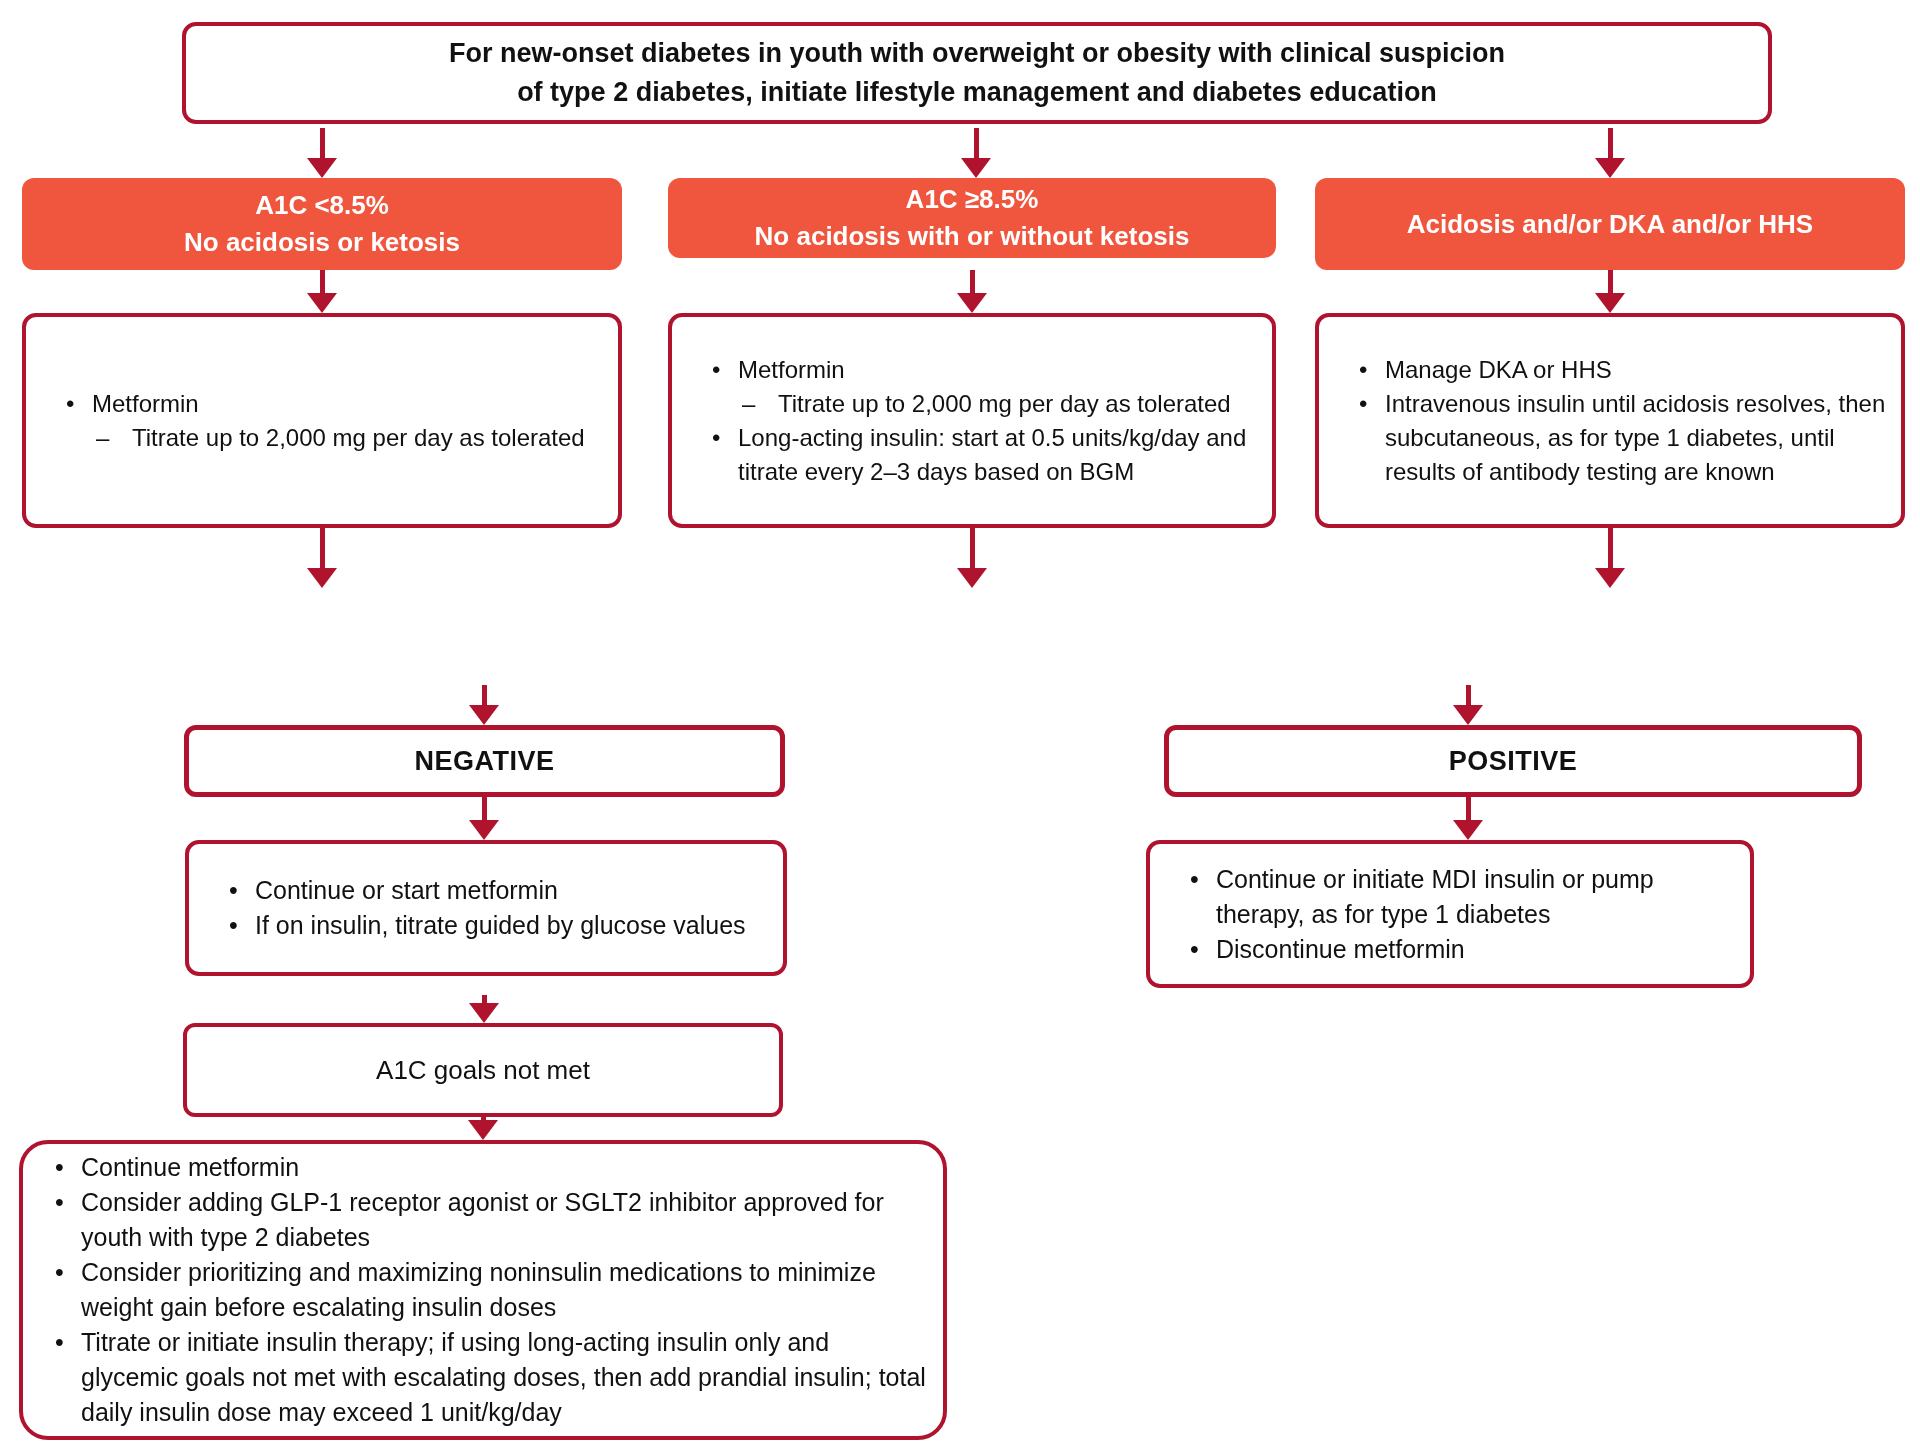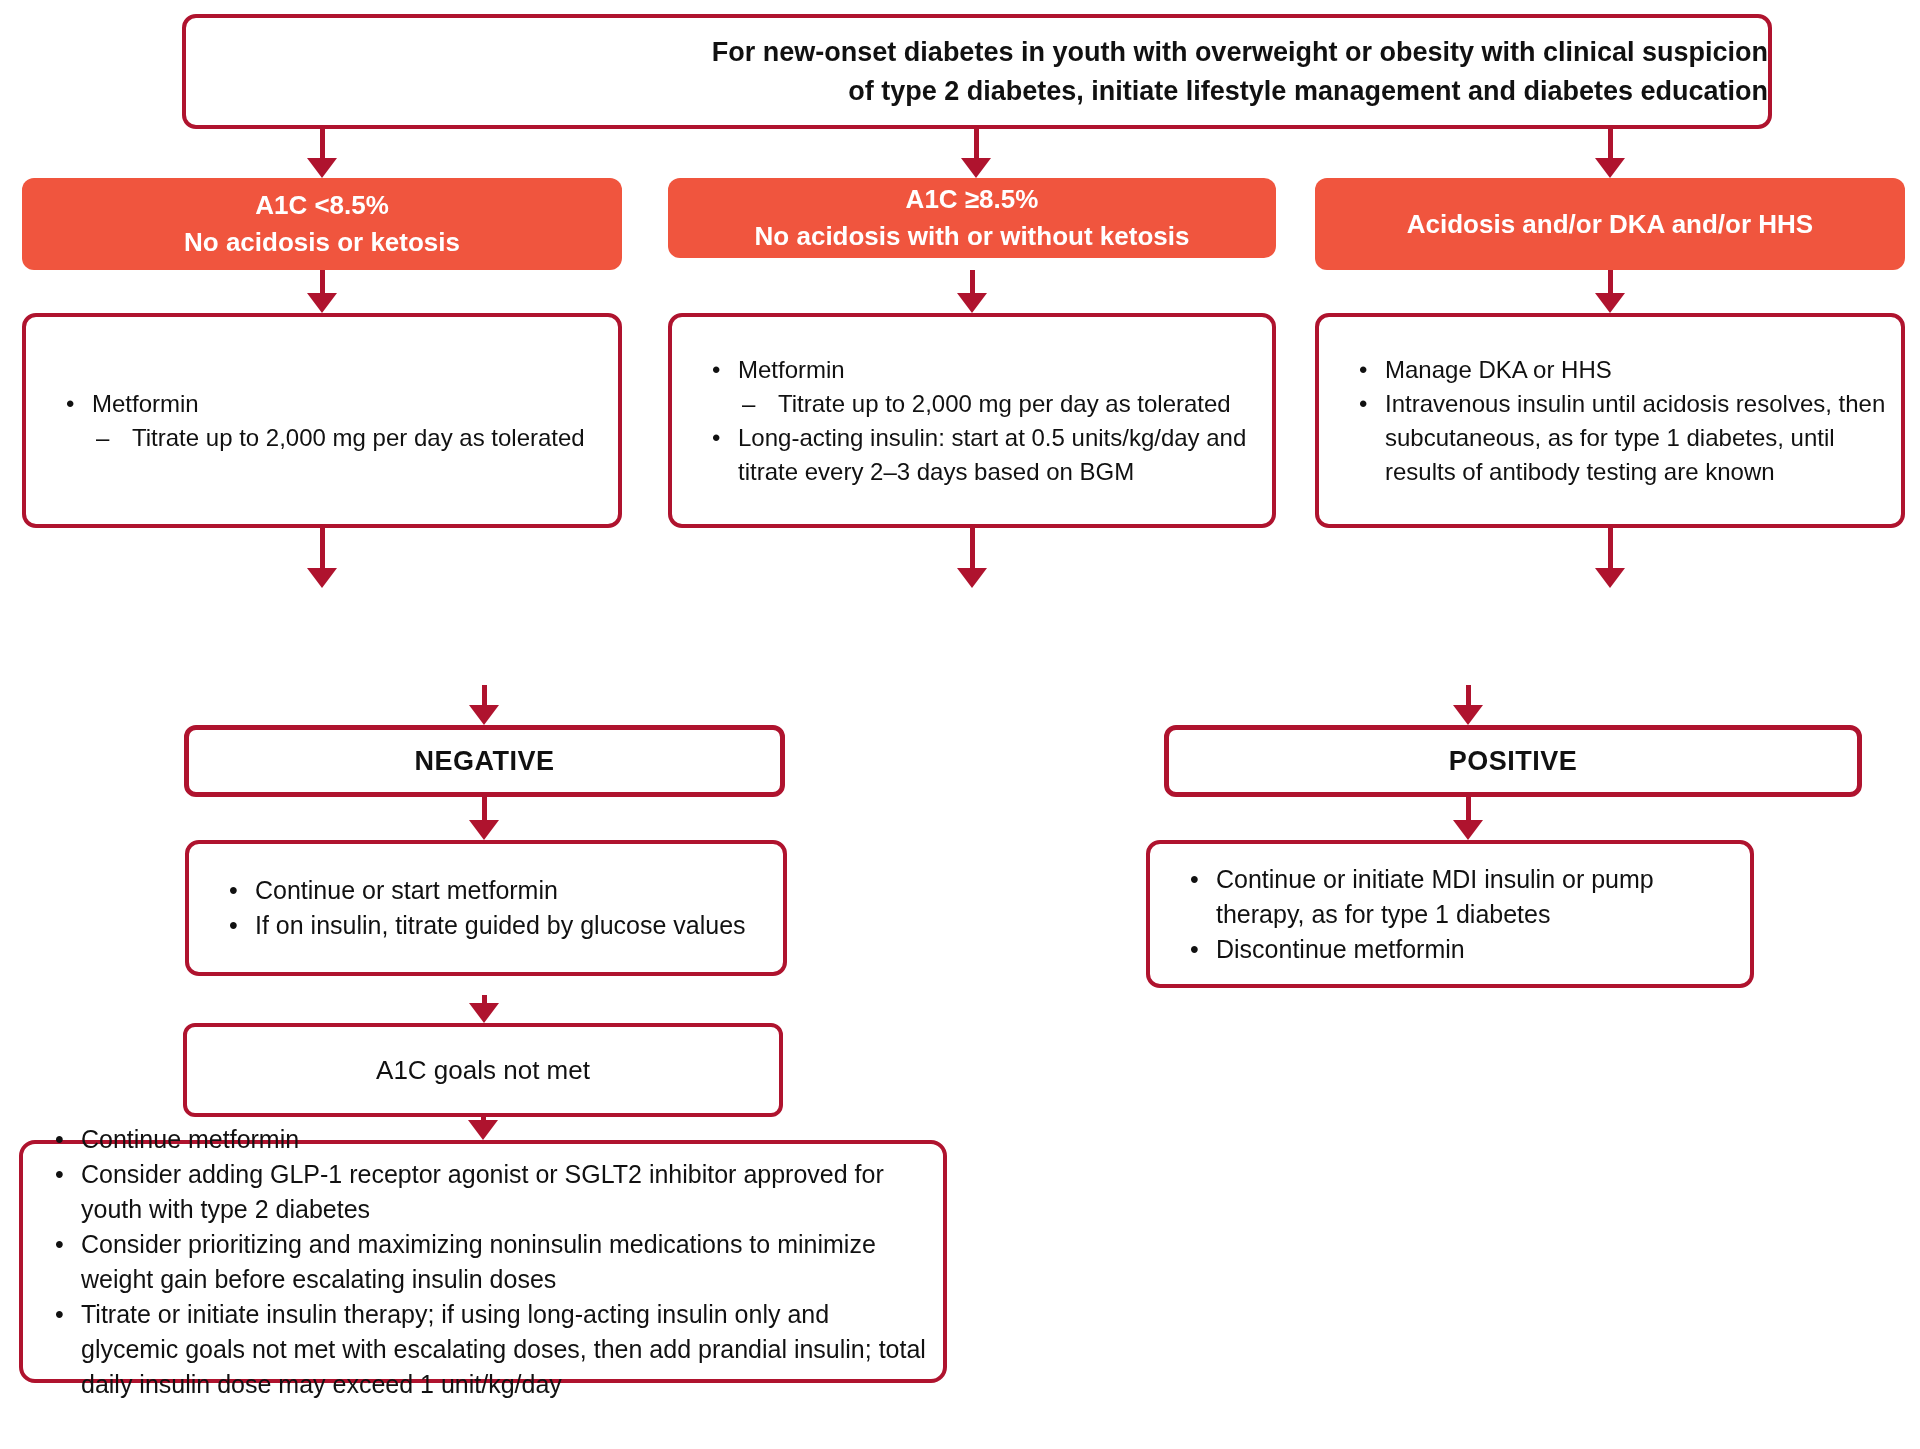--- a/index.html
+++ b/index.html
@@ -89,21 +89,21 @@
     border-left:15px solid transparent;
     border-right:15px solid transparent;
     border-top:20px solid var(--red);
   }
 </style>
 </head>
 <body>
 
 <div id="canvas">
 
-  <div class="box centered title-box" style="left:182px;top:14px;width:1590px;height:115px;align-items:flex-end;">
+  <div class="box centered title-box" style="left:182px;top:22px;width:1590px;height:102px;">
     <div>For new-onset diabetes in youth with overweight or obesity with clinical suspicion</div>
     <div>of type 2 diabetes, initiate lifestyle management and diabetes education</div>
   </div>
 
   <div class="arrow" style="left:322px;top:128px;height:50px;">
       <div class="stem"></div>
       <div class="head"></div>
     </div>
   <div class="arrow" style="left:976px;top:128px;height:50px;">
       <div class="stem"></div>
@@ -218,21 +218,21 @@
 
   <div class="box centered plain-box" style="left:183px;top:1023px;width:600px;height:94px;border-radius:12px;">
     <div>A1C goals not met</div>
   </div>
 
   <div class="arrow" style="left:483px;top:1113px;height:27px;">
       <div class="stem"></div>
       <div class="head"></div>
     </div>
 
-  <div class="box bullets-box bullets-lg" style="left:19px;top:1140px;width:928px;height:243px;border-radius:16px;padding-left:20px;padding-right:14px;">
+  <div class="box bullets-box bullets-lg" style="left:19px;top:1140px;width:928px;height:300px;border-radius:29px;padding-left:20px;padding-right:14px;">
     <ul class="bullets">
       <li class="b1">Continue metformin</li>
       <li class="b1">Consider adding GLP-1 receptor agonist or SGLT2 inhibitor approved for youth with type 2 diabetes</li>
       <li class="b1">Consider prioritizing and maximizing noninsulin medications to minimize weight gain before escalating insulin doses</li>
       <li class="b1">Titrate or initiate insulin therapy; if using long-acting insulin only and glycemic goals not met with escalating doses, then add prandial insulin; total daily insulin dose may exceed 1 unit/kg/day</li>
     </ul>
   </div>
 
 </div>
 

